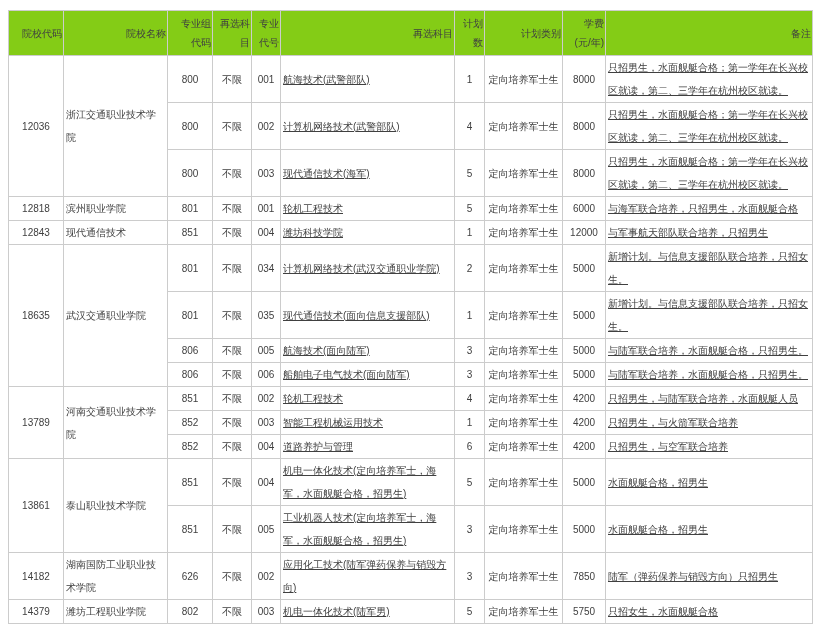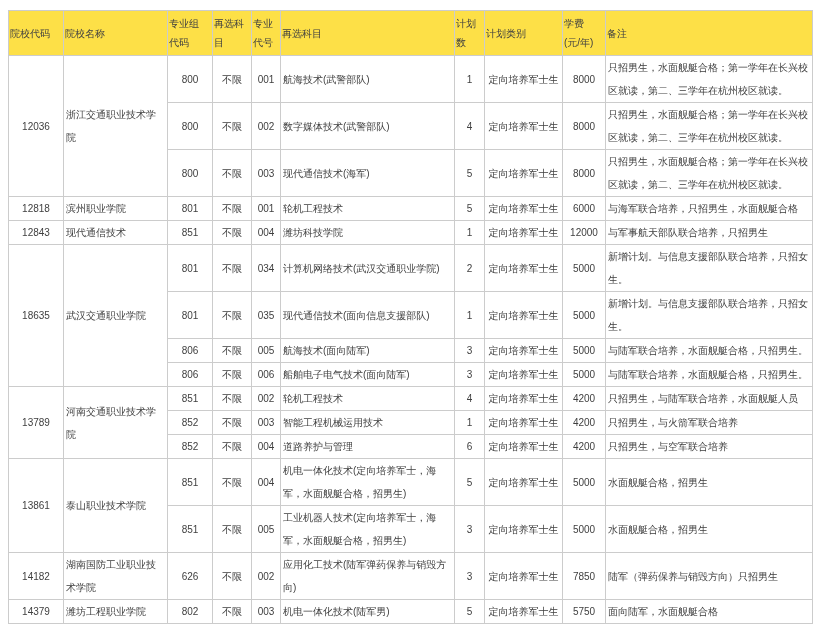--- a/index.html
+++ b/index.html
@@ -26,32 +26,32 @@
     border: 1px solid #cccccc;
     color: #404040;
     font-size: 10px;
     font-weight: normal;
     vertical-align: middle;
     box-sizing: border-box;
     overflow: hidden;
     word-break: break-all;
   }
   table.plan th {
-    text-align: left;
+    text-align: right;
     white-space: pre-line;
     line-height: 19px;
     padding: 3px 1px;
-    background: #fde047;
+    background: #84cc16;
   }
   table.plan td {
     line-height: 23px;
     padding: 0 2px;
   }
   td.c-center { text-align: center; }
-  td.c-left   { text-align: left; }
+  td.c-left   { text-align: left; text-decoration: underline; }
   td.college-name { padding: 0; }
 </style>
 </head>
 <body>
 
 <div class="page">
   <table class="plan">
     <colgroup>
       <col style="width:55px">
         <col style="width:104px">
@@ -91,21 +91,21 @@
           <td class="c-left">航海技术(武警部队)</td>
           <td class="c-center">1</td>
           <td class="c-center">定向培养军士生</td>
           <td class="c-center">8000</td>
           <td class="c-left">只招男生，水面舰艇合格；第一学年在长兴校区就读，第二、三学年在杭州校区就读。</td>
         </tr>
         <tr>
           <td class="c-center">800</td>
           <td class="c-center">不限</td>
           <td class="c-center">002</td>
-          <td class="c-left">数字媒体技术(武警部队)</td>
+          <td class="c-left">计算机网络技术(武警部队)</td>
           <td class="c-center">4</td>
           <td class="c-center">定向培养军士生</td>
           <td class="c-center">8000</td>
           <td class="c-left">只招男生，水面舰艇合格；第一学年在长兴校区就读，第二、三学年在杭州校区就读。</td>
         </tr>
         <tr>
           <td class="c-center">800</td>
           <td class="c-center">不限</td>
           <td class="c-center">003</td>
           <td class="c-left">现代通信技术(海军)</td>
@@ -249,17 +249,17 @@
         <tr>
           <td rowspan="1" class="c-center">14379</td>
           <td rowspan="1" class="college-name">潍坊工程职业学院</td>
           <td class="c-center">802</td>
           <td class="c-center">不限</td>
           <td class="c-center">003</td>
           <td class="c-left">机电一体化技术(陆军男)</td>
           <td class="c-center">5</td>
           <td class="c-center">定向培养军士生</td>
           <td class="c-center">5750</td>
-          <td class="c-left">面向陆军，水面舰艇合格</td>
+          <td class="c-left">只招女生，水面舰艇合格</td>
         </tr>
       </tbody>
   </table>
 </div>
 
 </body></html>

